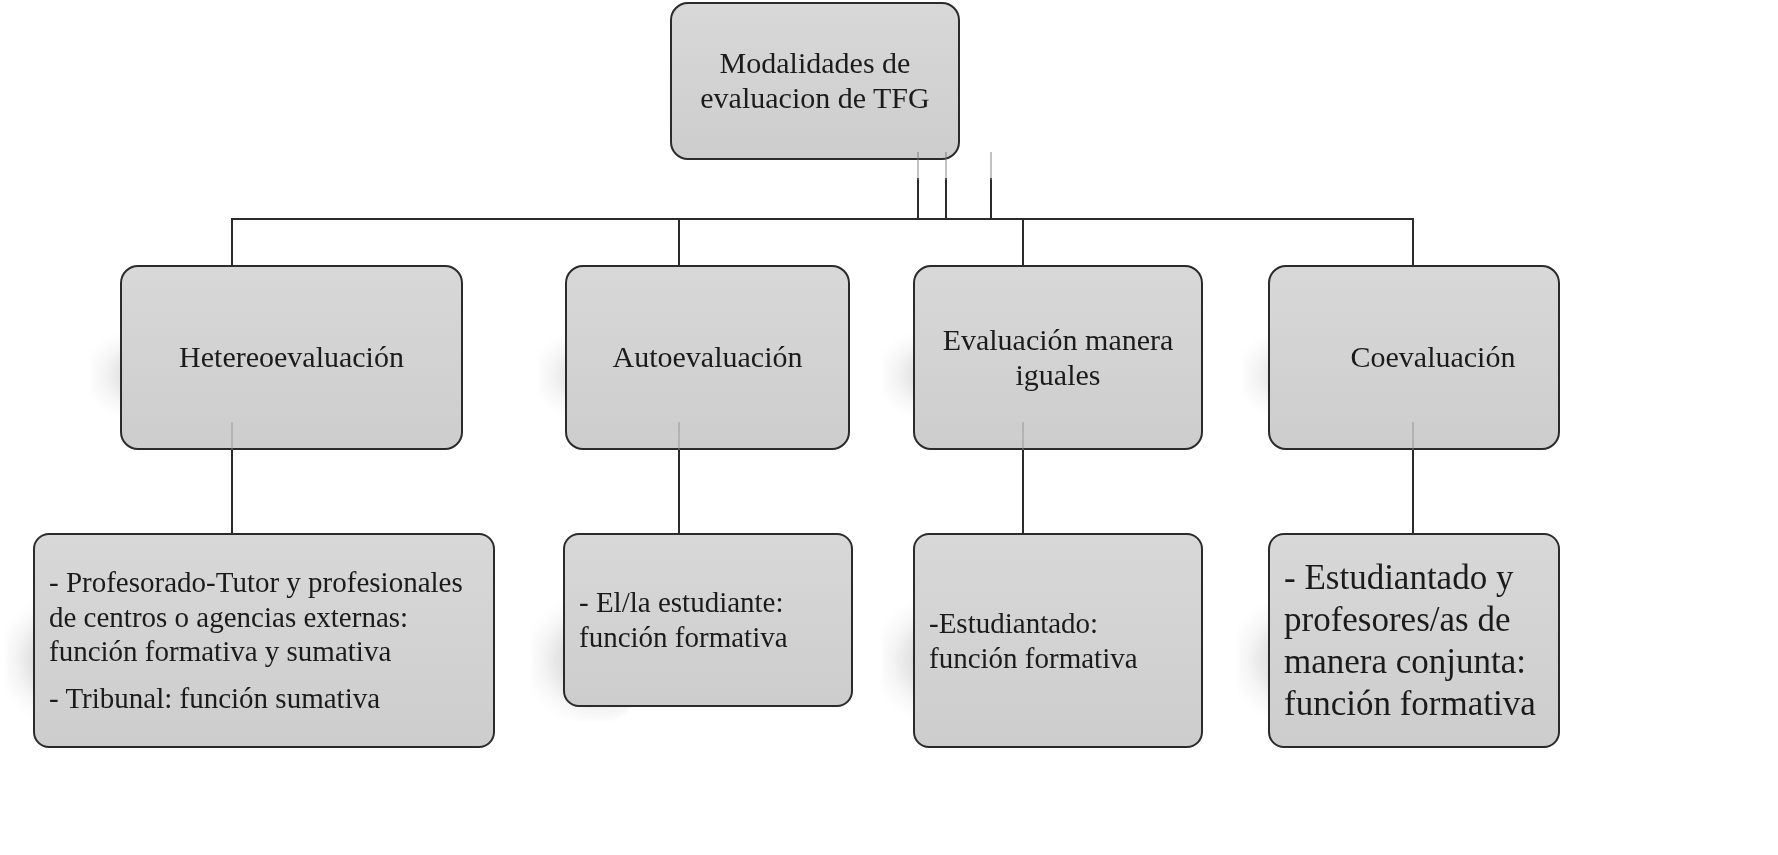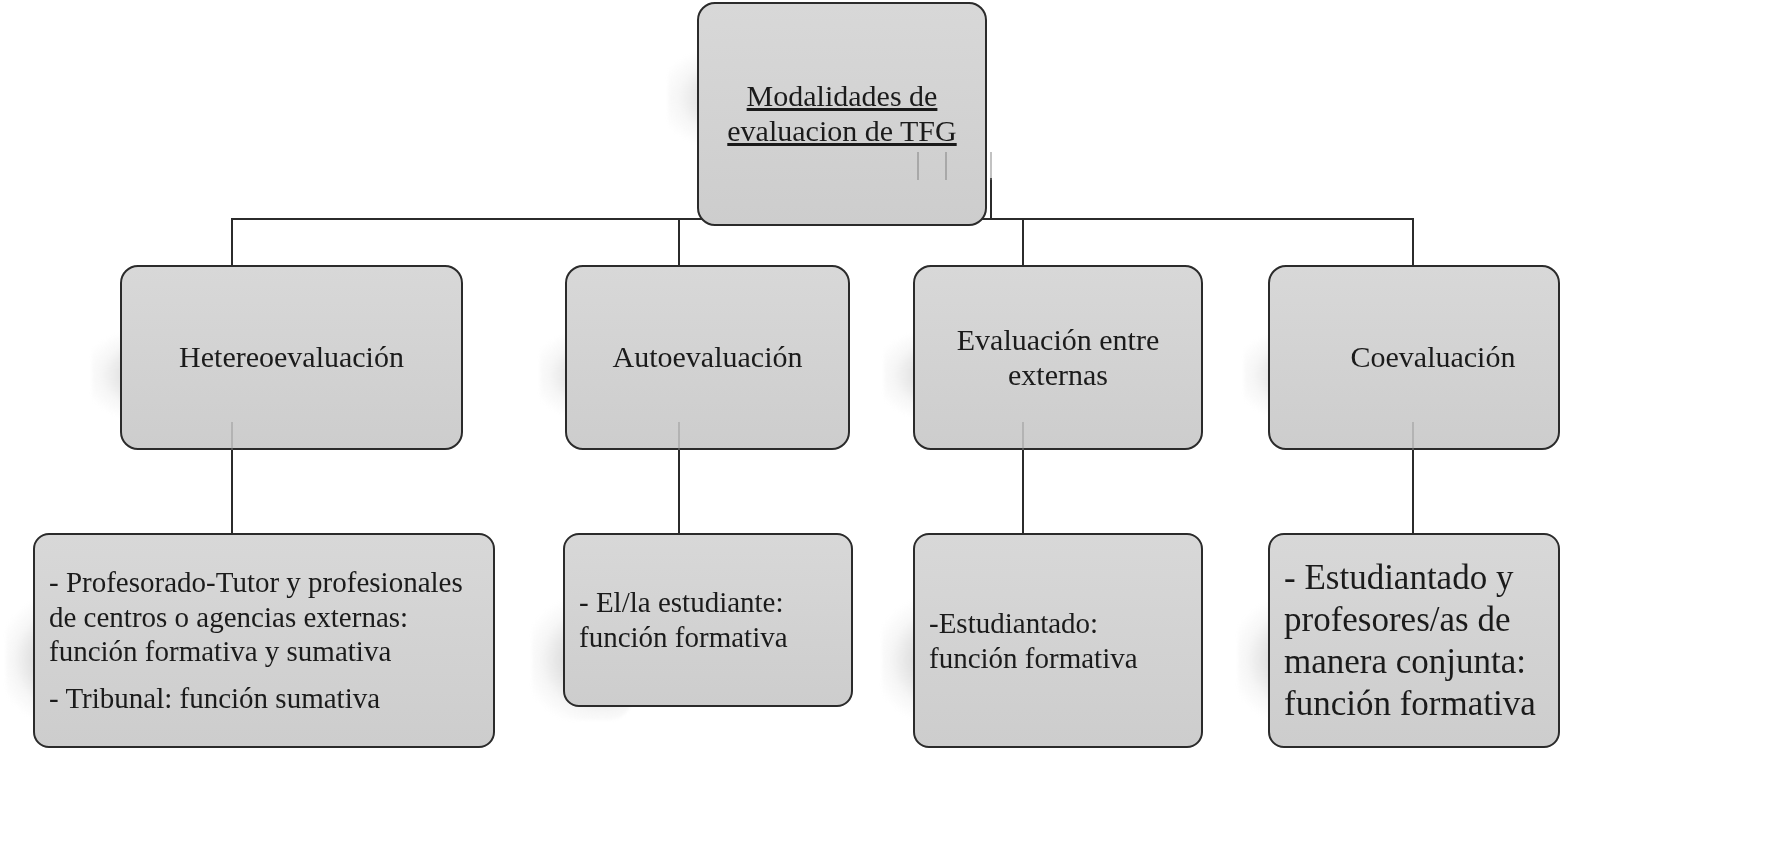--- a/index.html
+++ b/index.html
@@ -112,40 +112,40 @@
   <div class="shadow" style="left:92px; top:330px; width:110px; height:90px;"></div>
   <div class="shadow" style="left:540px; top:330px; width:110px; height:90px;"></div>
   <div class="shadow" style="left:884px; top:330px; width:110px; height:90px;"></div>
   <div class="shadow" style="left:1244px; top:330px; width:110px; height:90px;"></div>
 
   <div class="shadow" style="left:6px; top:600px; width:90px; height:120px;"></div>
   <div class="shadow" style="left:532px; top:600px; width:100px; height:120px;"></div>
   <div class="shadow" style="left:882px; top:600px; width:100px; height:120px;"></div>
   <div class="shadow" style="left:1238px; top:600px; width:100px; height:120px;"></div>
 
-  <div class="node" style="left:697px; top:2px; width:290px; height:224px;text-decoration:underline;">
+  <div class="node" style="left:670px; top:2px; width:290px; height:158px;">
     <span class="txt">Modalidades de evaluacion de TFG</span>
   </div>
 
   <div class="guide" style="left:917px; top:152px; height:28px;"></div>
   <div class="guide" style="left:945px; top:152px; height:28px;"></div>
   <div class="guide" style="left:990px; top:152px; height:28px;"></div>
 
   <div class="node" style="left:120px; top:265px; width:343px; height:185px;">
     <span class="txt">Hetereoevaluación</span>
   </div>
   <div class="stub" style="left:231px; top:422px; height:28px;"></div>
 
   <div class="node" style="left:565px; top:265px; width:285px; height:185px;">
     <span class="txt">Autoevaluación</span>
   </div>
   <div class="stub" style="left:678px; top:422px; height:28px;"></div>
 
   <div class="node" style="left:913px; top:265px; width:290px; height:185px;">
-    <span class="txt">Evaluación entre externas</span>
+    <span class="txt">Evaluación manera iguales</span>
   </div>
   <div class="stub" style="left:1022px; top:422px; height:28px;"></div>
 
   <div class="node" style="left:1268px; top:265px; width:292px; height:185px;padding-left:38px;">
     <span class="txt">Coevaluación</span>
   </div>
   <div class="stub" style="left:1412px; top:422px; height:28px;"></div>
 
   <div class="node left" style="left:33px; top:533px; width:462px; height:215px; border-radius:16px;">
     <span class="txt" style="padding:0 14px; font-size:29px; line-height:1.20;">

